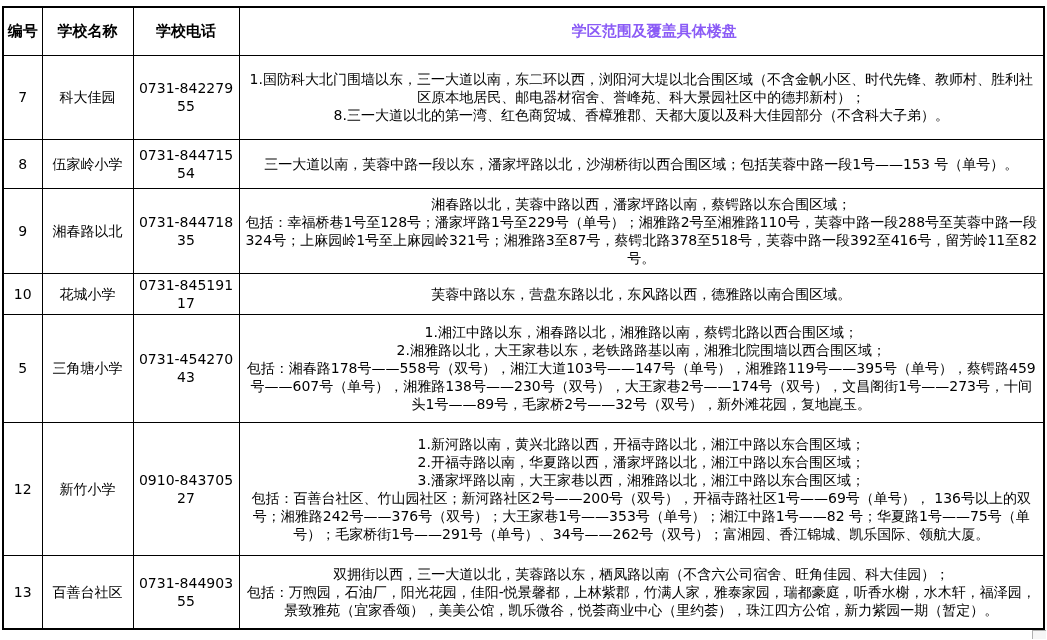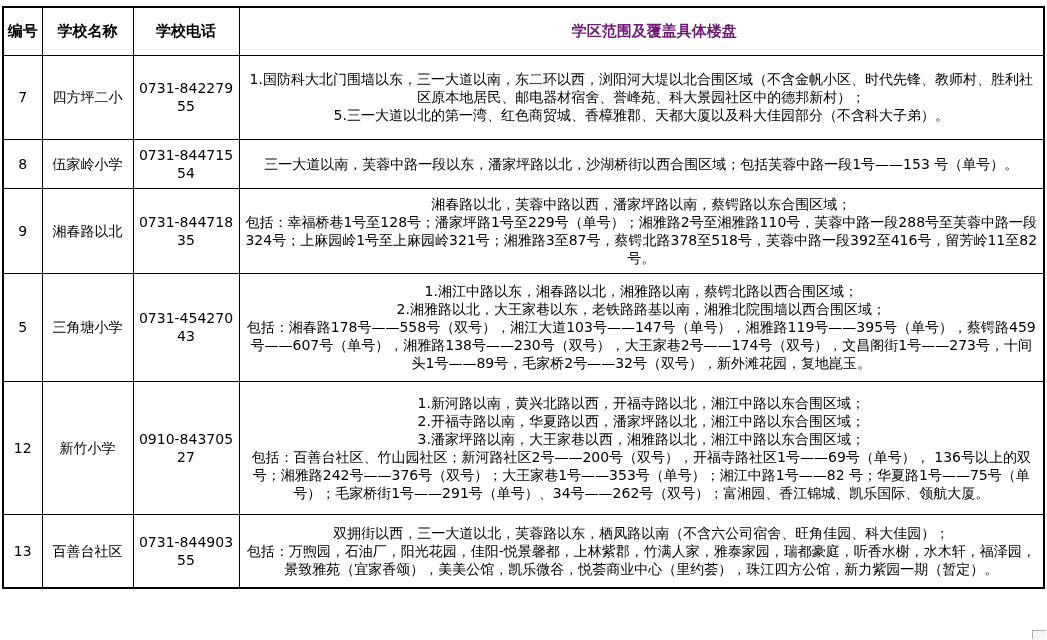--- a/index.html
+++ b/index.html
@@ -15,21 +15,21 @@
   }
   th,td{
     border:1px solid #000;
     font-size:14px;line-height:18px;
     vertical-align:middle;
     padding:1px 5px;
     overflow:hidden;
     word-break:break-all;
   }
   th{font-weight:bold;font-size:15px;text-align:center;padding:2px;margin-top:40px;}
-  th.red{color:#701a75;padding-left:28px;}
+  th.red{color:#8b5cf6;padding-left:28px;}
   .c-id,.c-school,.c-phone{text-align:center;padding:2px;}
   .c-district{text-align:center;}
   .c-district.ta-center{text-align:center;}
   
   .h-head{height:48px}
   .h-r0{height:84px}
   .h-r1{height:49px}
   .h-r2{height:85px}
   .h-r3{height:38px}
   .h-r4{height:108px}
@@ -57,42 +57,50 @@
       <tr class="h-head">
         <th>编号</th>
         <th>学校名称</th>
         <th>学校电话</th>
         <th class="red">学区范围及覆盖具体楼盘</th>
       </tr>
     </thead>
     <tbody>
       <tr class="h-r0">
         <td class="c-id">7</td>
-        <td class="c-school">四方坪二小</td>
+        <td class="c-school">科大佳园</td>
         <td class="c-phone">0731-84227955</td>
         <td class="c-district">
             <div>1.国防科大北门围墙以东，三一大道以南，东二环以西，浏阳河大堤以北合围区域（不含金帆小区、时代先锋、教师村、胜利社区原本地居民、邮电器材宿舍、誉峰苑、科大景园社区中的德邦新村）；</div>
-            <div>5.三一大道以北的第一湾、红色商贸城、香樟雅郡、天都大厦以及科大佳园部分（不含科大子弟）。</div>
+            <div>8.三一大道以北的第一湾、红色商贸城、香樟雅郡、天都大厦以及科大佳园部分（不含科大子弟）。</div>
           </td>
       </tr>
       <tr class="h-r1">
         <td class="c-id">8</td>
         <td class="c-school">伍家岭小学</td>
         <td class="c-phone">0731-84471554</td>
         <td class="c-district">
             <div>三一大道以南，芙蓉中路一段以东，潘家坪路以北，沙湖桥街以西合围区域；包括芙蓉中路一段1号——153 号（单号）。</div>
           </td>
       </tr>
       <tr class="h-r2">
         <td class="c-id">9</td>
         <td class="c-school">湘春路以北</td>
         <td class="c-phone">0731-84471835</td>
         <td class="c-district">
             <div>湘春路以北，芙蓉中路以西，潘家坪路以南，蔡锷路以东合围区域；</div>
             <div>包括：幸福桥巷1号至128号；潘家坪路1号至229号（单号）；湘雅路2号至湘雅路110号，芙蓉中路一段288号至芙蓉中路一段324号；上麻园岭1号至上麻园岭321号；湘雅路3至87号，蔡锷北路378至518号，芙蓉中路一段392至416号，留芳岭11至82号。</div>
+          </td>
+      </tr>
+      <tr class="h-r3">
+        <td class="c-id">10</td>
+        <td class="c-school">花城小学</td>
+        <td class="c-phone">0731-84519117</td>
+        <td class="c-district ta-center">
+            <div>芙蓉中路以东，营盘东路以北，东风路以西，德雅路以南合围区域。</div>
           </td>
       </tr>
       <tr class="h-r4">
         <td class="c-id">5</td>
         <td class="c-school">三角塘小学</td>
         <td class="c-phone">0731-45427043</td>
         <td class="c-district">
             <div>1.湘江中路以东，湘春路以北，湘雅路以南，蔡锷北路以西合围区域；</div>
             <div>2.湘雅路以北，大王家巷以东，老铁路路基以南，湘雅北院围墙以西合围区域；</div>
             <div>包括：湘春路178号——558号（双号），湘江大道103号——147号（单号），湘雅路119号——395号（单号），蔡锷路459号——607号（单号），湘雅路138号——230号（双号），大王家巷2号——174号（双号），文昌阁街1号——273号，十间头1号——89号，毛家桥2号——32号（双号），新外滩花园，复地崑玉。</div>

